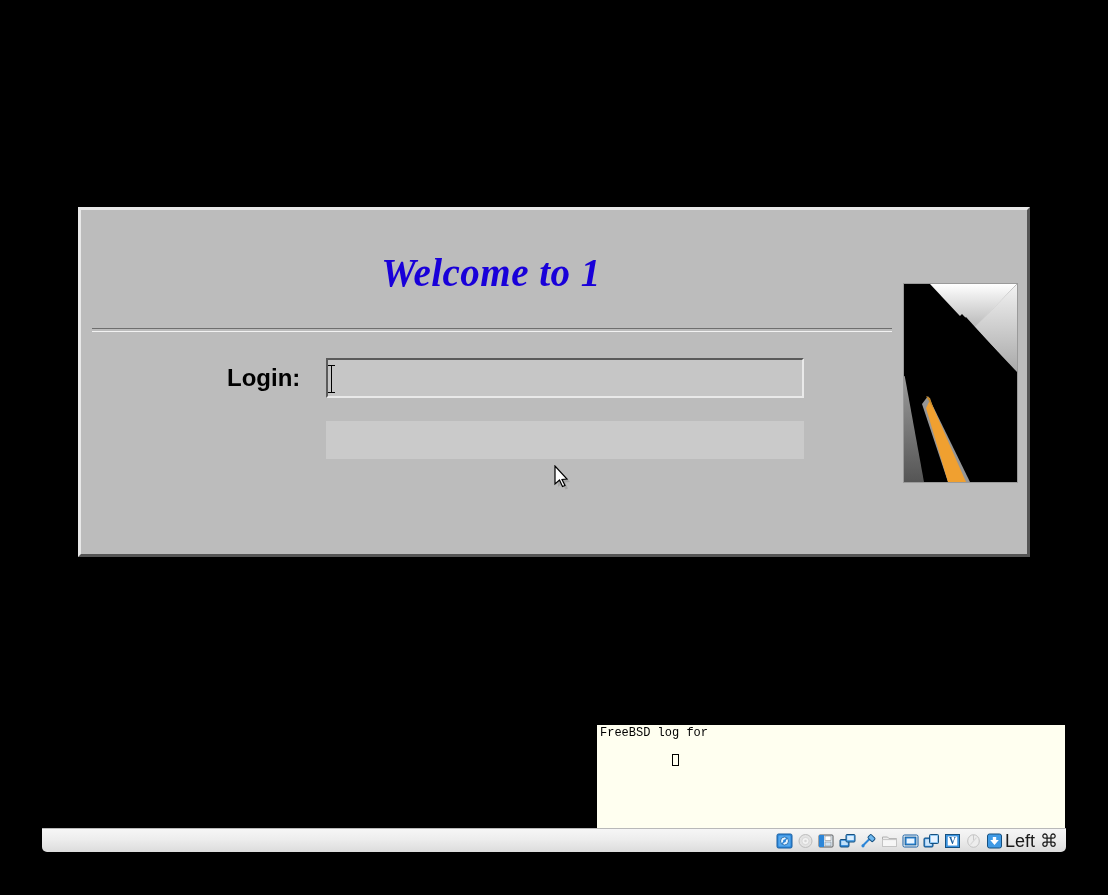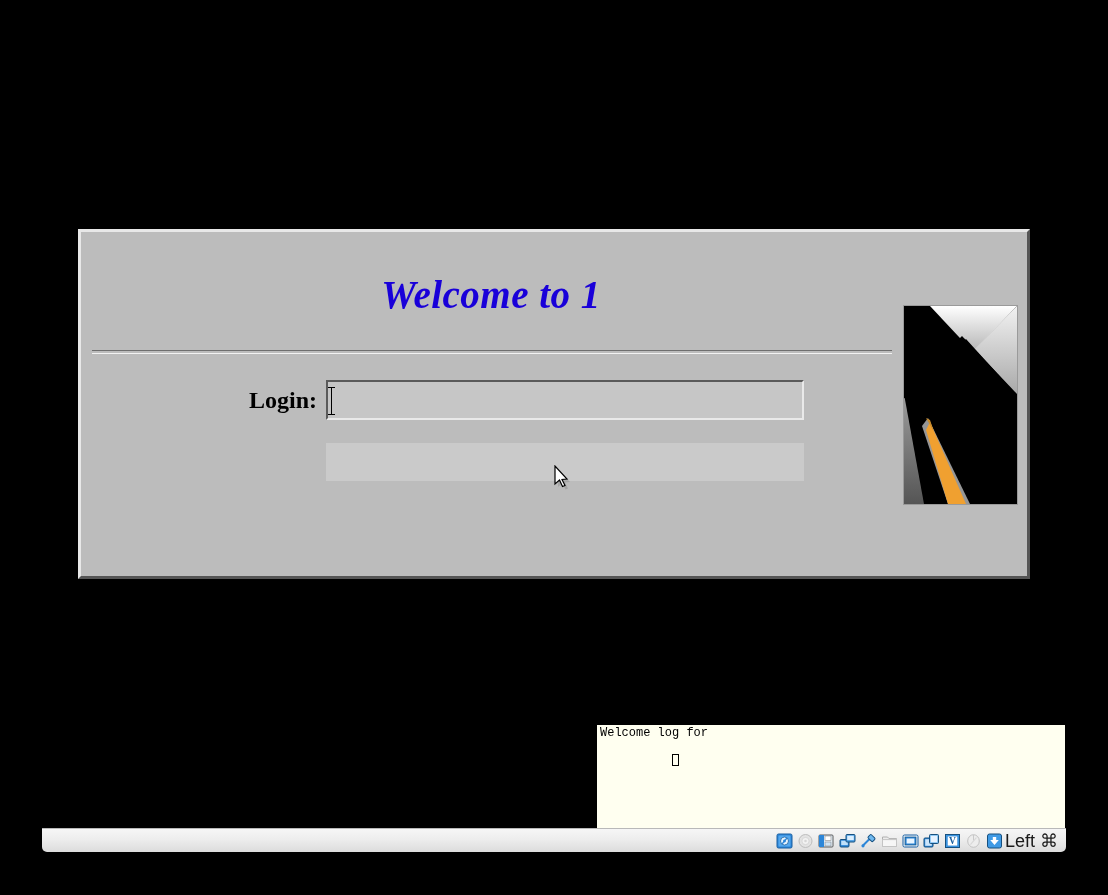--- a/index.html
+++ b/index.html
@@ -53,21 +53,21 @@
     position: absolute;
     left: 0; top: 26px;
     width: 1024px; height: 770px;
     background: #000000;
     overflow: hidden;
   }
 
   
   #login-dialog {
     position: absolute;
-    left: 36px; top: 171px;
+    left: 36px; top: 149px;
     width: 952px; height: 350px;
     background: #bcbcbc;
     border-top: 3px solid #e8e8e8;
     border-left: 3px solid #e8e8e8;
     border-right: 3px solid #555555;
     border-bottom: 3px solid #555555;
     box-sizing: border-box;
   }
 
   #welcome-title {
@@ -95,22 +95,21 @@
   #login-row {
     position: absolute;
     left: 0; top: 148px;
     width: 820px;
     height: 40px;
   }
   #login-label {
     position: absolute;
     left: 146px; top: 5px;
     width: 90px;
-    text-align: right;
-    font-family: Liberation Serif, serif;
+    font-family: Liberation Sans, sans-serif;
     font-weight: bold;
     font-size: 24px;
     color: #000;
     line-height: 30px;
   }
   #login-input {
     position: absolute;
     left: 245px; top: 0px;
     width: 478px; height: 40px;
     background: #c6c6c6;
@@ -290,21 +289,21 @@
     <div id="mouse-cursor">
       <svg width="18" height="26" viewBox="0 0 18 26" xmlns="http://www.w3.org/2000/svg">
         <polygon points="3,2 3,20 7.5,16 10.5,22.5 13,21.5 10,15.5 15,15" fill="#8a8a8a" opacity="0.45" transform="translate(2,2)"></polygon>
         <polygon points="2,1 2,19 6.5,15 9.5,21.5 12,20.5 9,14.5 14,14" fill="#ffffff" stroke="#000000" stroke-width="1.2" stroke-linejoin="miter"></polygon>
       </svg>
     </div>
 
     <div id="xconsole">
       <div id="xconsole-inner">
         <div id="xconsole-scrollbar"></div>
-        <div id="xconsole-text"><span>Welcome log for</span><br>
+        <div id="xconsole-text"><span>FreeBSD log for</span><br>
           <span id="xconsole-caret"></span>
         </div>
       </div>
     </div>
 
   </div>
 
   <div id="statusbar">
     <div id="status-icons">
 

